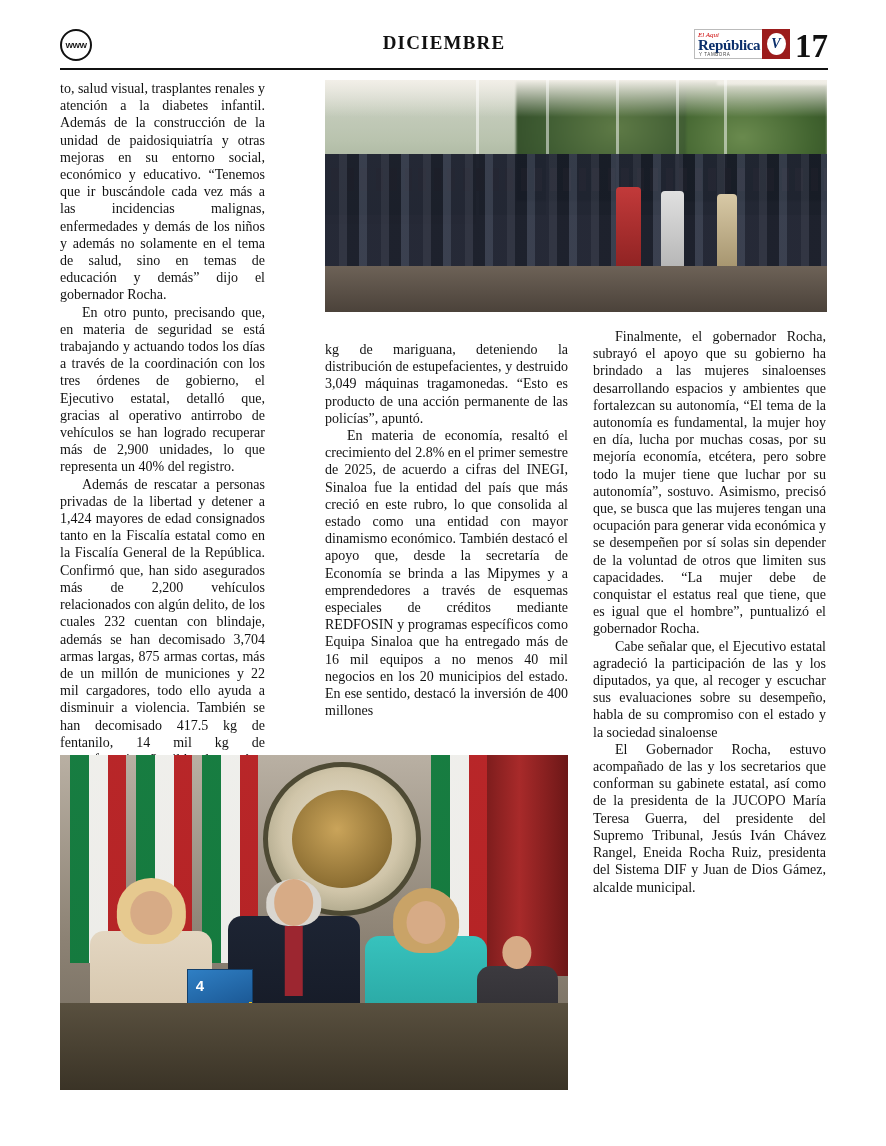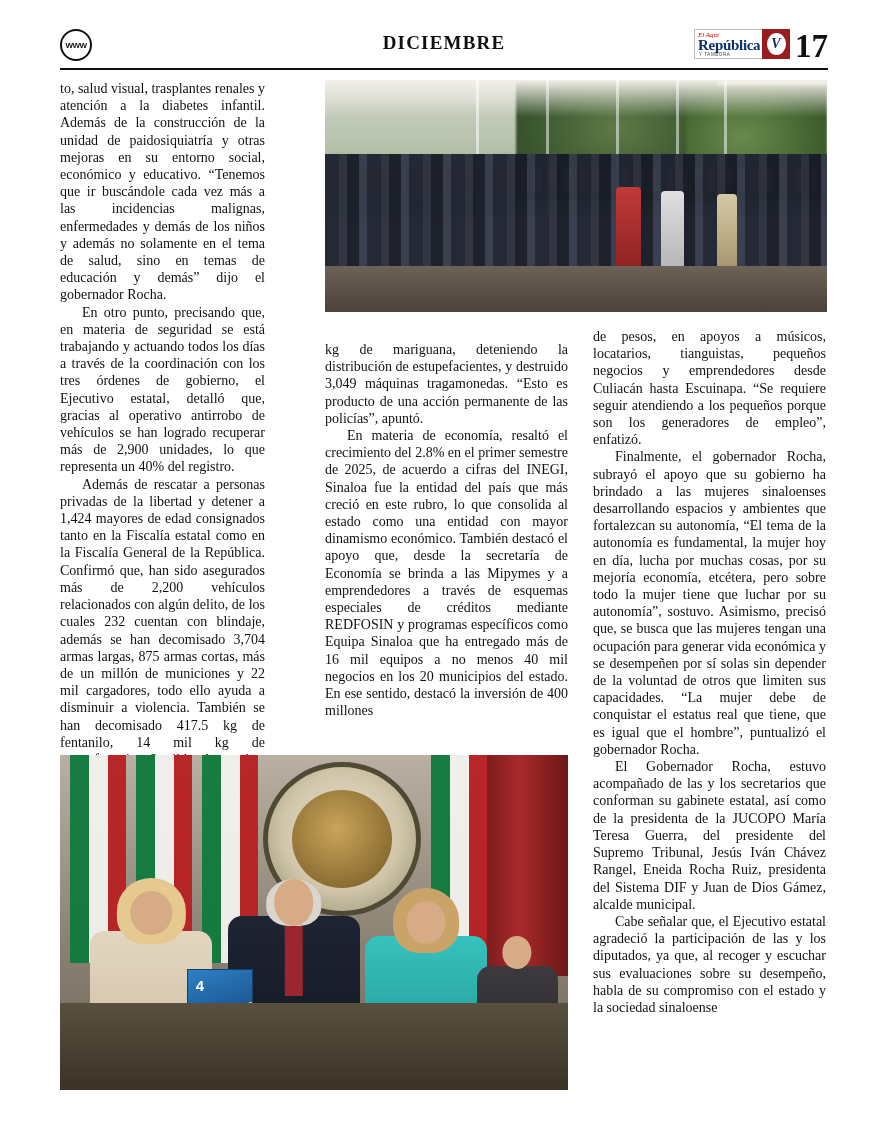--- a/index.html
+++ b/index.html
@@ -424,24 +424,23 @@
     <p>En otro punto, precisando que, en materia de seguridad se está trabajando y actuando todos los días a través de la coordinación con los tres órdenes de gobierno, el Ejecutivo estatal, detalló que, gracias al operativo antirrobo de vehículos se han logrado recuperar más de 2,900 unidades, lo que representa un 40% del registro.</p>
     <p>Además de rescatar a personas privadas de la libertad y detener a 1,424 mayores de edad consignados tanto en la Fiscalía estatal como en la Fiscalía General de la República. Confirmó que, han sido asegurados más de 2,200 vehículos relacionados con algún delito, de los cuales 232 cuentan con blindaje, además se han decomisado 3,704 armas largas, 875 armas cortas, más de un millón de municiones y 22 mil cargadores, todo ello ayuda a disminuir a violencia. También se han decomisado 417.5 kg de fentanilo, 14 mil kg de metanfetamina, 3 mil kg de cocaína, 6 mil</p>
   </div>
 
   <div class="col" id="col2">
     <p class="noindent">kg de mariguana, deteniendo la distribución de estupefacientes, y destruido 3,049 máquinas tragamonedas. “Esto es producto de una acción permanente de las policías”, apuntó.</p>
     <p>En materia de economía, resaltó el crecimiento del 2.8% en el primer semestre de 2025, de acuerdo a cifras del INEGI, Sinaloa fue la entidad del país que más creció en este rubro, lo que consolida al estado como una entidad con mayor dinamismo económico. También destacó el apoyo que, desde la secretaría de Economía se brinda a las Mipymes y a emprendedores a través de esquemas especiales de créditos mediante REDFOSIN y programas específicos como Equipa Sinaloa que ha entregado más de 16 mil equipos a no menos 40 mil negocios en los 20 municipios del estado. En ese sentido, destacó la inversión de 400 millones</p>
   </div>
 
   <div class="col" id="col3">
-    <p class="noindent">de pesos, en apoyos a músicos, locatarios, tianguistas, pequeños negocios y emprendedores desde Culiacán hasta Escuinapa. “Se requiere seguir atendiendo a los pequeños porque son los generadores de empleo”, enfatizó.</p>
     <p>Finalmente, el gobernador Rocha, subrayó el apoyo que su gobierno ha brindado a las mujeres sinaloenses desarrollando espacios y ambientes que fortalezcan su autonomía, “El tema de la autonomía es fundamental, la mujer hoy en día, lucha por muchas cosas, por su mejoría economía, etcétera, pero sobre todo la mujer tiene que luchar por su autonomía”, sostuvo. Asimismo, precisó que, se busca que las mujeres tengan una ocupación para generar vida económica y se desempeñen por sí solas sin depender de la voluntad de otros que limiten sus capacidades. “La mujer debe de conquistar el estatus real que tiene, que es igual que el hombre”, puntualizó el gobernador Rocha.</p>
+    <p>Cabe señalar que, el Ejecutivo estatal agradeció la participación de las y los diputados, ya que, al recoger y escuchar sus evaluaciones sobre su desempeño, habla de su compromiso con el estado y la sociedad sinaloense</p>
     <p>El Gobernador Rocha, estuvo acompañado de las y los secretarios que conforman su gabinete estatal, así como de la presidenta de la JUCOPO María Teresa Guerra, del presidente del Supremo Tribunal, Jesús Iván Chávez Rangel, Eneida Rocha Ruiz, presidenta del Sistema DIF y Juan de Dios Gámez, alcalde municipal.</p>
-    <p>Cabe señalar que, el Ejecutivo estatal agradeció la participación de las y los diputados, ya que, al recoger y escuchar sus evaluaciones sobre su desempeño, habla de su compromiso con el estado y la sociedad sinaloense</p>
   </div>
 
   <div class="photo" id="photo-bottom">
     <div class="ph-inner">
       <div class="b-bg"></div>
 
       <div class="b-flag" style="left:2%"></div>
       <div class="b-flag" style="left:15%"></div>
       <div class="b-flag" style="left:28%"></div>
       <div class="b-flag" style="left:73%"></div>

